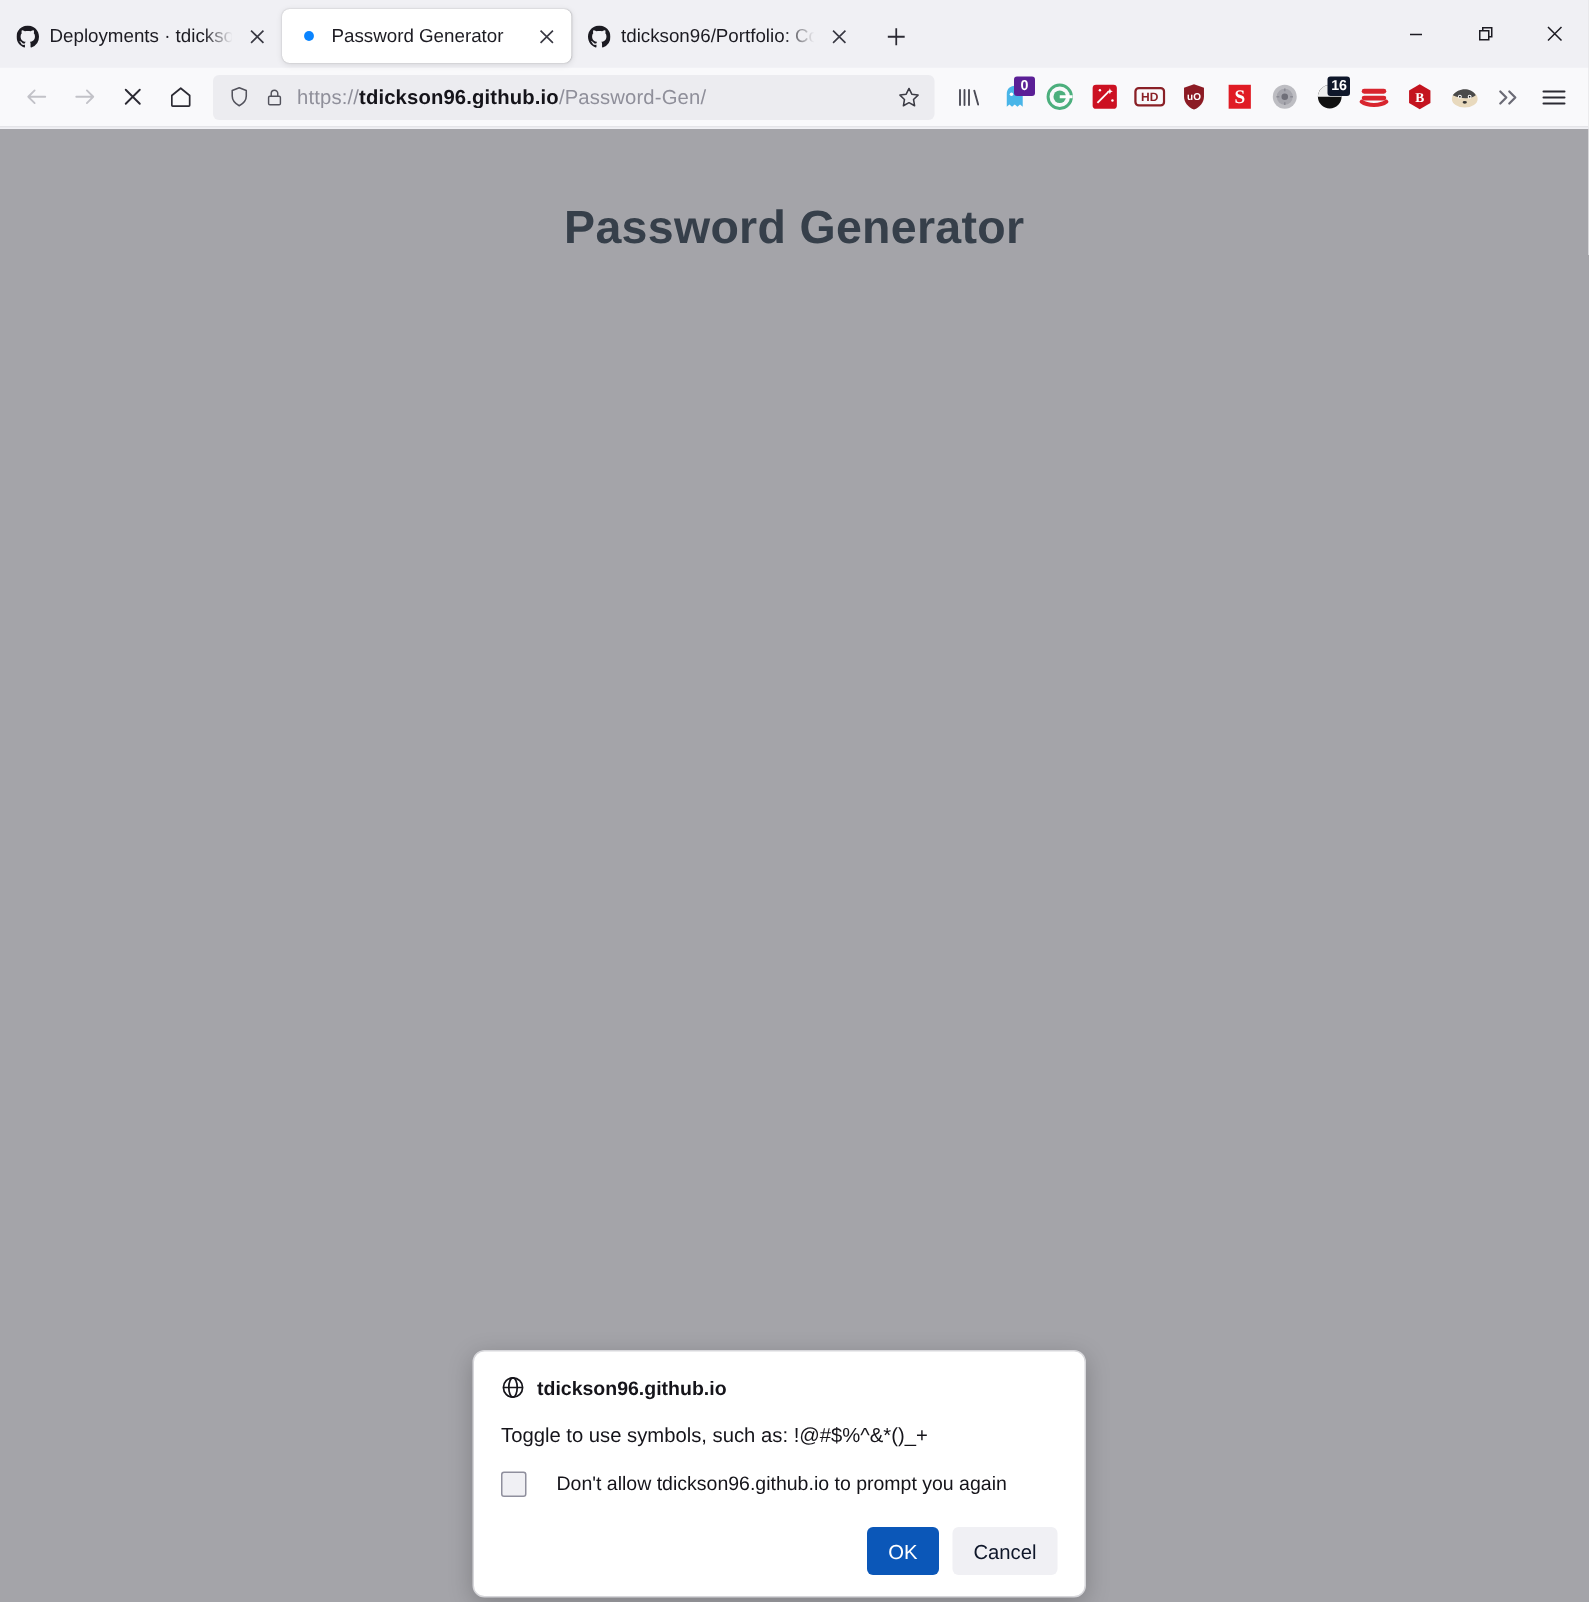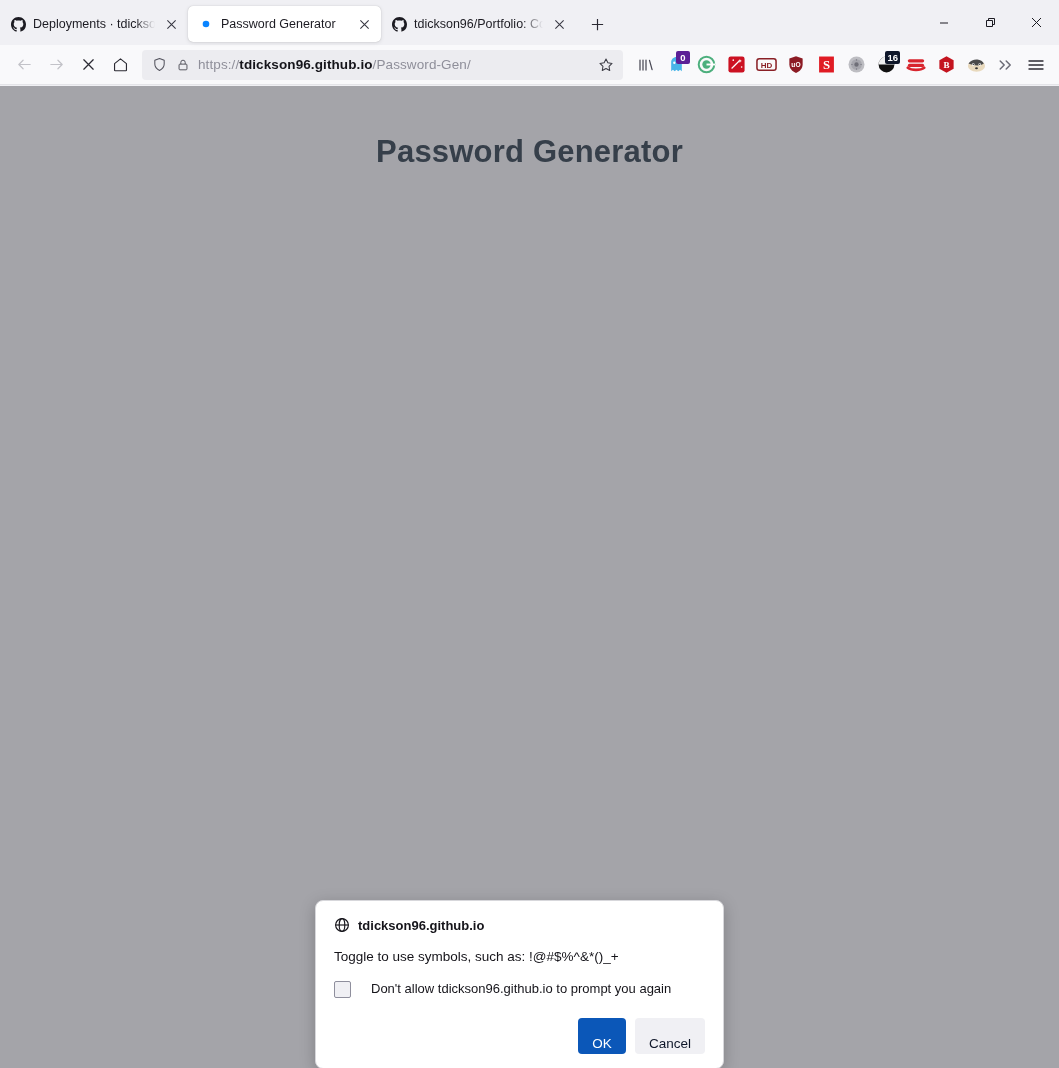--- a/index.html
+++ b/index.html
@@ -203,21 +203,21 @@
     width: 17px; height: 17px; flex: 0 0 17px;
     border: 1px solid #8f8f9d;
     border-radius: 2px;
     background: #f0f0f4;
   }
   .dlg-check-label { font-size: 13px; color: #15141a; }
   .dlg-buttons { display: flex; justify-content: flex-end; gap: 9px; }
   .dlg-btn {
     height: 32px;
     min-width: 50px;
-    padding: 18px 14px;
+    padding: 8px 14px;
     border-radius: 4px;
     border: none;
     font-size: 13.5px;
     font-family: "Liberation Sans", sans-serif;
     cursor: pointer;
   }
   .dlg-btn.primary { background: #0b57b8; color: #ffffff; min-width: 48px; }
   .dlg-btn.secondary { background: #f0f0f4; color: #0f172a; min-width: 68px; }
 
   svg { display: block; }

